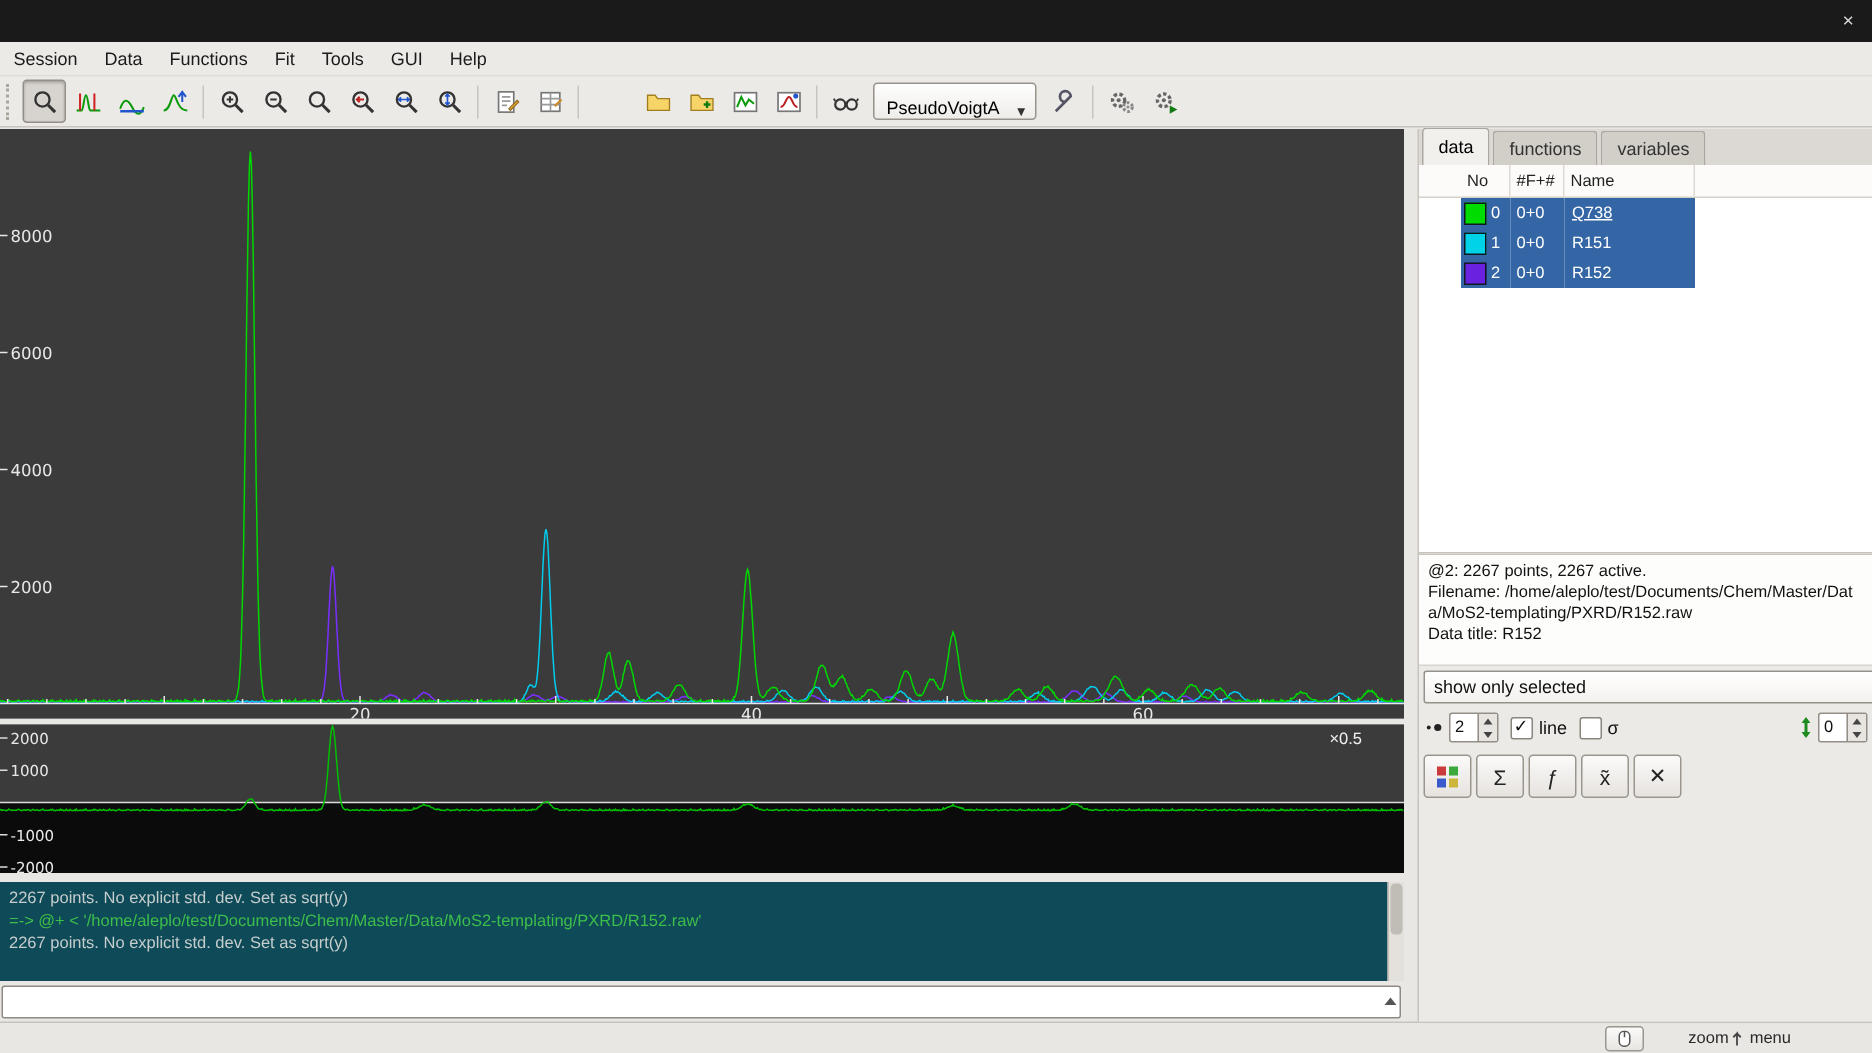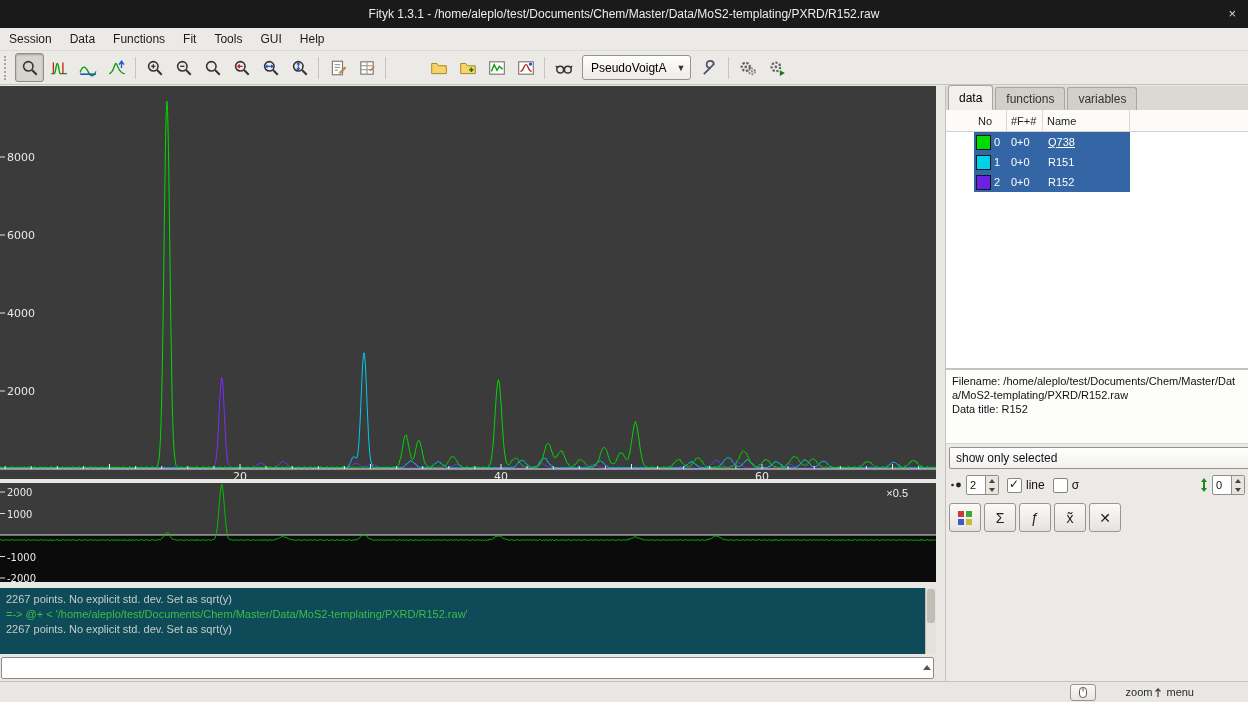--- a/index.html
+++ b/index.html
@@ -13,21 +13,21 @@
     display:flex;align-items:center;font-size:12px;color:#1b1b1b;border-bottom:1px solid #dedbd6;}
   .menu-item{padding:3px 9px;}
   
   .toolbar{position:absolute;top:51px;left:0;width:1248px;height:34px;background:#eceae7;
     border-bottom:1px solid #c7c3be;display:flex;align-items:center;padding-left:2px;box-sizing:border-box;}
   .tb-handle{width:5px;height:24px;border-left:2px dotted #aaa59e;margin:0 4px 0 2px;}
   .tool-btn{width:27px;height:27px;display:flex;align-items:center;justify-content:center;
     border:1px solid transparent;border-radius:3px;flex:none;}
   .tool-btn.active{background:#d7d3ce;border:1px solid #938e87;box-shadow:inset 0 1px 2px rgba(0,0,0,.25);}
   .tool-sep{width:1px;height:22px;background:#c8c4bf;margin:0 4px;flex:none;}
-  .combo{height:23px;display:flex;align-items:center;background:linear-gradient(#fefefe,#eeece9);
+  .combo{height:23px;display:flex;align-items:flex-end;background:linear-gradient(#fefefe,#eeece9);
     border:1px solid #97928b;border-radius:3px;font-size:12px;padding:0 5px 0 8px;margin:0 4px;}
   .combo .arr{margin-left:10px;font-size:9px;color:#333;}
   
   .main-plot{position:absolute;top:86px;left:0;width:936px;height:393px;background:#3b3b3b;}
   .aux-plot{position:absolute;top:483px;left:0;width:936px;height:99px;background:#3b3b3b;}
   .aux-scale{position:absolute;top:4px;right:28px;color:#f0f0f0;font-size:11px;}
   
   .console{position:absolute;top:588px;left:0;width:936px;height:66px;background:#0e4a57;
     font-size:11px;padding:4px 0 0 6px;box-sizing:border-box;line-height:15px;}
   .console .ln-gray{color:#c6cdcd;}
@@ -81,21 +81,20 @@
   .btn-row{position:absolute;top:417px;left:3px;display:flex;gap:3px;}
   .sq-btn{width:30px;height:27px;border:1px solid #9b958e;border-radius:3px;background:linear-gradient(#fbfaf9,#e6e3df);
     display:flex;align-items:center;justify-content:center;font-size:14px;color:#222;}
   .icon-sm svg{display:block;}
   .zoom-label,.menu-label{padding:0 2px;}
 </style>
 </head>
 <body>
 
 <div class="titlebar">
-  <span>Fityk 1.3.1 - /home/aleplo/test/Documents/Chem/Master/Data/MoS2-templating/PXRD/R152.raw</span>
   <span class="close-x">×</span>
 </div>
 
 <div class="menubar">
   <span class="menu-item">Session</span>
   <span class="menu-item">Data</span>
   <span class="menu-item">Functions</span>
   <span class="menu-item">Fit</span>
   <span class="menu-item">Tools</span>
   <span class="menu-item">GUI</span>
@@ -405,20 +404,21 @@
       <div class="sel c-no">
           <span class="swatch" style="background: rgb(106, 34, 224);"></span>
           <span>2</span>
         </div>
       <div class="sel c-f" style="padding-left:4px;">0+0</div>
       <div class="sel c-name" style="padding-left:5px;">R152</div>
     </div>
   </div>
 
   <div class="info-box">
+    <div>@2: 2267 points, 2267 active.</div>
     <div>Filename: /home/aleplo/test/Documents/Chem/Master/Data/MoS2-templating/PXRD/R152.raw</div>
     <div>Data title: R152</div>
   </div>
 
   <div class="side-combo">
     <span>show only selected</span>
     <span class="arr">▼</span>
   </div>
 
   <div class="ctrl-row">

